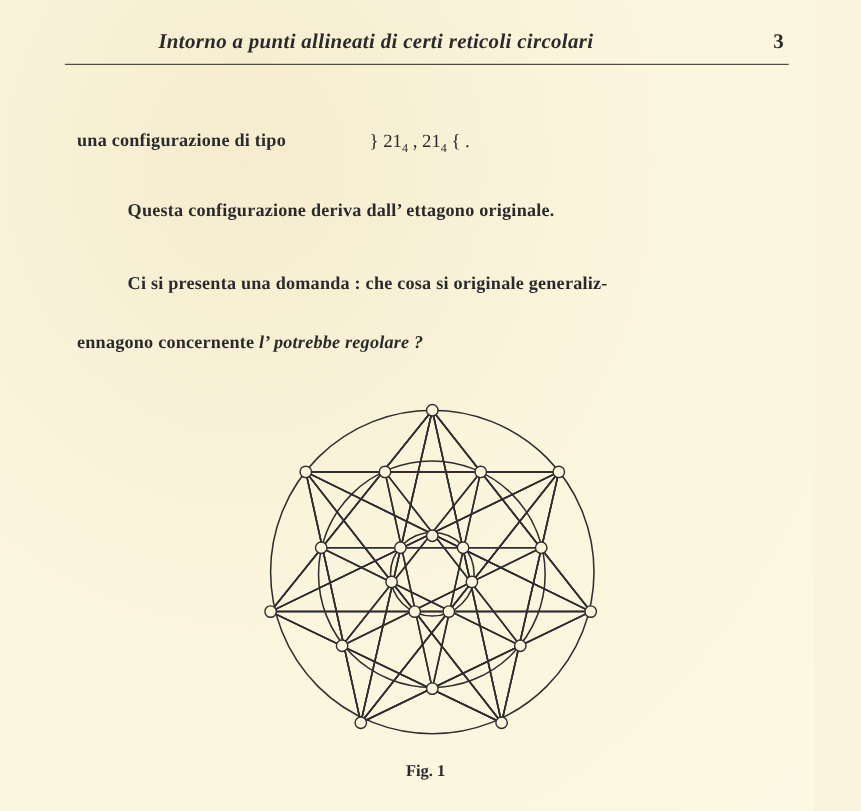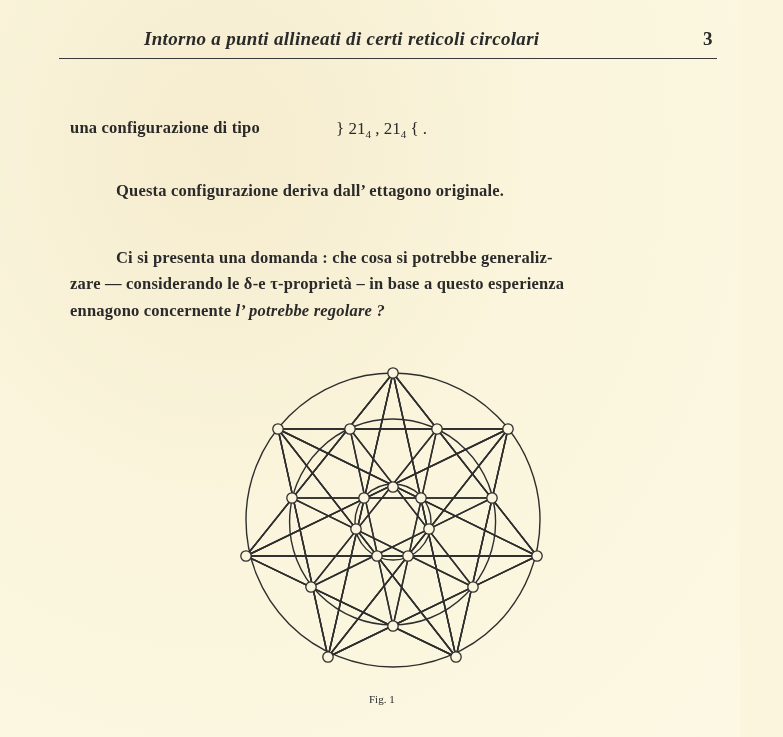--- a/index.html
+++ b/index.html
@@ -8,42 +8,41 @@
   .page{position:absolute;left:0;top:0;width:740px;height:737px;
         background:radial-gradient(ellipse at 30% 20%, #f6eccf 0%, #faf5dc 45%, #fcf8e3 100%);}
   .running-head{position:absolute;left:144px;top:28px;font-style:italic;font-weight:bold;font-size:19px;letter-spacing:0.3px;}
   .page-num{position:absolute;left:703px;top:28px;font-weight:bold;font-size:19px;}
   .rule{position:absolute;left:59px;top:58px;width:658px;height:1px;background:#3a3a3a;}
   .line{position:absolute;font-weight:bold;font-size:16.5px;white-space:nowrap;letter-spacing:0.2px;}
   .line i{font-weight:bold;}
   .formula{position:absolute;left:336px;top:119px;font-size:17px;white-space:nowrap;}
   .formula sub{font-size:11px;}
   .fig{position:absolute;left:0;top:0;}
-  .caption{position:absolute;left:369px;top:693px;font-weight:normal;font-size:11px;}
+  .caption{position:absolute;left:369px;top:693px;font-weight:bold;font-size:15px;}
 </style>
 </head>
 <body>
 
 <div class="page">
 
   <div class="running-head">Intorno a punti allineati di certi reticoli circolari</div>
   <div class="page-num">3</div>
   <div class="rule"></div>
 
   <div class="line" style="left:70px;top:88px;margin-top:30px;">una configurazione di tipo</div>
 
   <div class="formula">
     <span>} 21</span><sub>4</sub><span> , 21</span><sub>4</sub><span> { .</span>
   </div>
 
   <div class="line" style="left:116px;top:145px;margin-top:36px;">Questa configurazione deriva dall’ ettagono originale.</div>
 
 
-  <div class="line" style="left:116px;top:248px;">Ci si presenta una domanda : che cosa si potrebbe generaliz-</div>
-  <div class="line" style="left:70px;top:274px;">zare — considerando le δ-e τ-proprietà – in base a questo esperienza</div>
+  <div class="line" style="left:116px;top:248px;">Ci si presenta una domanda : che cosa si originale generaliz-</div>
   <div class="line" style="left:70px;top:301px;">
     <span>ennagono concernente </span><i>l’ potrebbe regolare ?</i>
   </div>
 
   <svg class="fig" width="783" height="737">
     <g id="fig-lines" stroke="#2e2e2e" stroke-width="1.4" fill="none">
         <circle cx="393" cy="520" r="147"></circle>
         <circle cx="392.5714285714286" cy="522" r="103"></circle>
         <circle cx="393" cy="522" r="38"></circle>
         <line x1="393" y1="373" x2="537" y2="556"></line>

